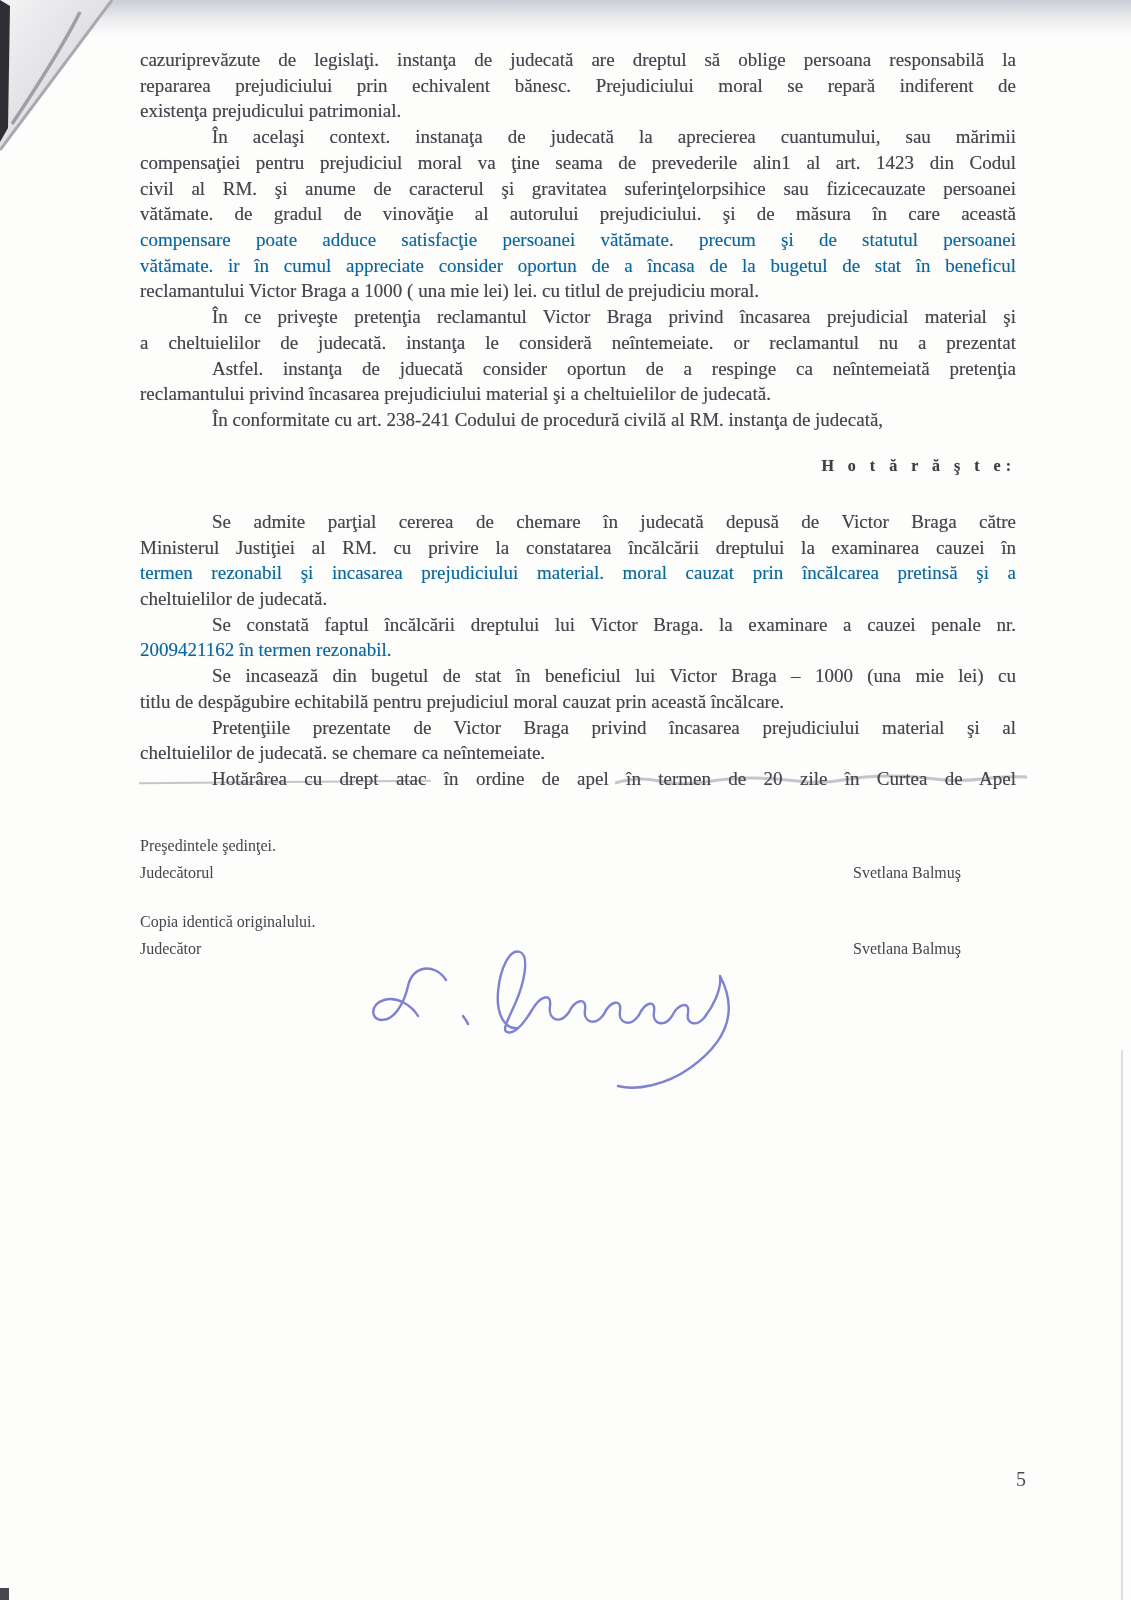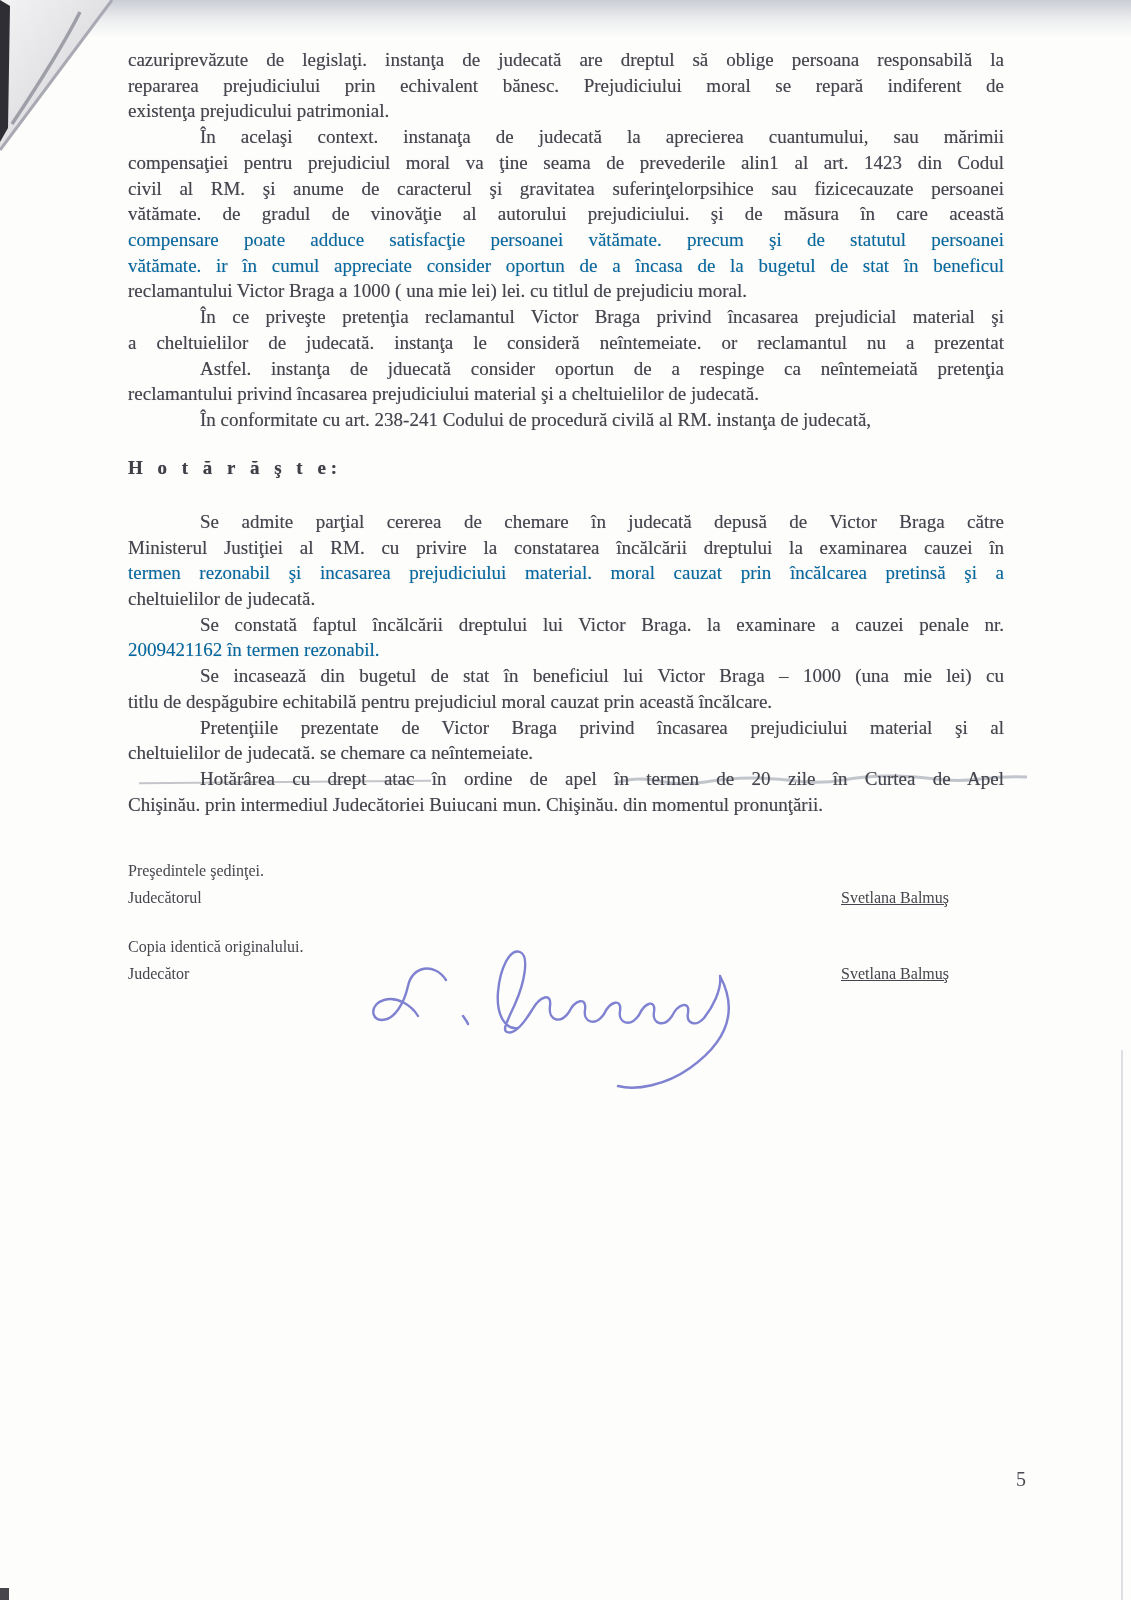--- a/index.html
+++ b/index.html
@@ -14,40 +14,40 @@
     position:absolute; left:0; top:0; width:1131px; height:38px;
     background:linear-gradient(to bottom, rgba(152,158,172,0.50), rgba(152,158,172,0.16) 52%, rgba(152,158,172,0) 100%);
   }
   .corner-svg { position:absolute; left:0; top:0; }
   .bottom-speck { position:absolute; left:0; top:1588px; width:9px; height:12px; background:#46464c; }
   .right-edge { position:absolute; left:1121px; top:1050px; width:2px; height:550px; background:rgba(196,199,207,0.55); }
   .strike-artifact { position:absolute; left:139px; top:781px; width:292px; height:2px;
     background:rgba(120,122,132,0.42); transform:rotate(-0.5deg); }
   .wave-svg { position:absolute; left:615px; top:772px; }
   
-  .content { position:absolute; left:128px; top:47px; width:876px; }
+  .content { position:absolute; left:140px; top:47px; width:876px; }
   .ln {
     font-size:19px; line-height:25.72px; height:25.72px;
     text-align:justify; text-align-last:justify;
     text-shadow:0 0 0.7px rgba(82,82,94,0.55);
     white-space:normal;
   }
   .ln.end { text-align-last:left; }
   .ln.ind { text-indent:72px; }
   .ln.faint { color:#0369a1; text-shadow:0 0 1px rgba(120,120,132,0.5); }
   .heading {
     margin-top:24px; margin-bottom:26px; height:26px;
-    text-align:left; font-weight:bold; font-size:19px;
+    text-align:right; font-weight:bold; font-size:16px;
     letter-spacing:5px; color:#3f3f47;
     text-shadow:0 0 0.7px rgba(70,70,82,0.6);
   }
   
   .sig-block { margin-top:40px; font-size:16px; }
   .sig-row { display:flex; line-height:27px; height:27px; }
-  .sig-name { margin-left:auto; margin-right:55px;text-decoration:underline; }
+  .sig-name { margin-left:auto; margin-right:55px; }
   .copy-gap { height:22px; }
   .signature-svg { position:absolute; left:360px; top:928px; z-index:3; }
   .page-number { position:absolute; left:1016px; top:1468px; font-size:20px; color:#4a4a52; }
 </style>
 </head>
 <body>
 
 <div class="page">
 
   <div class="top-band"></div>
@@ -124,21 +124,20 @@
       <div class="ln end">titlu de despăgubire echitabilă pentru prejudiciul moral cauzat prin această încălcare.</div>
     </div>
 
     <div>
       <div class="ln ind">Pretenţiile prezentate de Victor Braga privind încasarea prejudiciului material şi al</div>
       <div class="ln end">cheltuielilor de judecată. se chemare ca neîntemeiate.</div>
     </div>
 
     <div>
       <div class="ln ind">Hotărârea cu drept atac în ordine de apel în termen de 20 zile în Curtea de Apel</div>
-      <div class="ln end">Chişinău. prin intermediul Judecătoriei Buiucani mun. Chişinău. din momentul pronunţării.</div>
     </div>
 
     <div class="sig-block">
       <div class="sig-row">
         <span>Preşedintele şedinţei.</span>
       </div>
       <div class="sig-row">
         <span>Judecătorul</span>
         <span class="sig-name">Svetlana Balmuş</span>
       </div>

